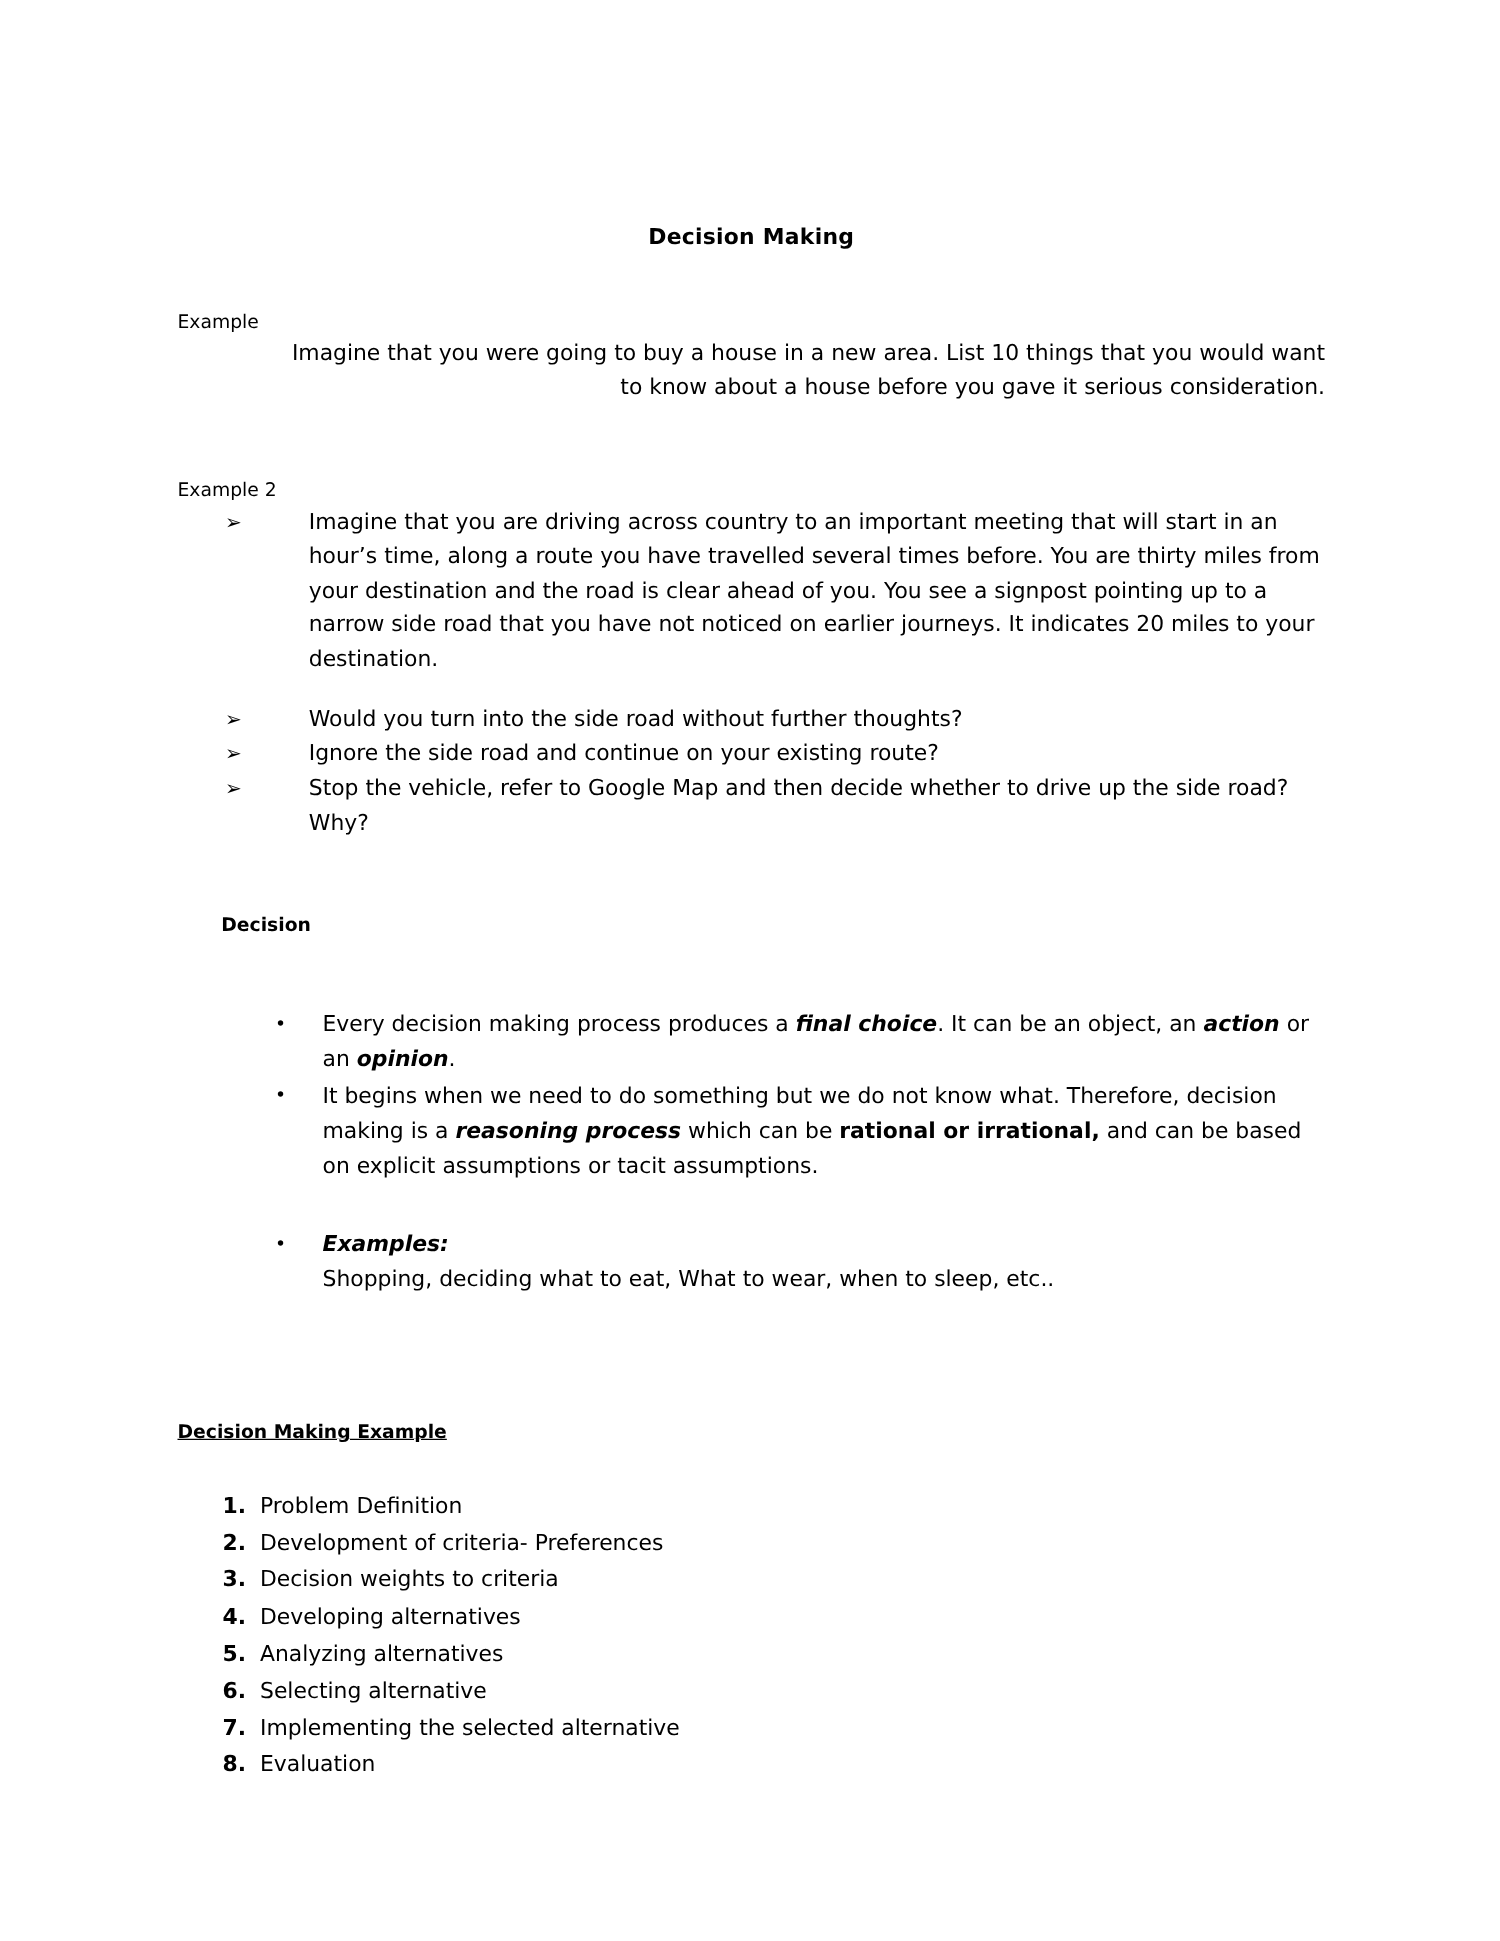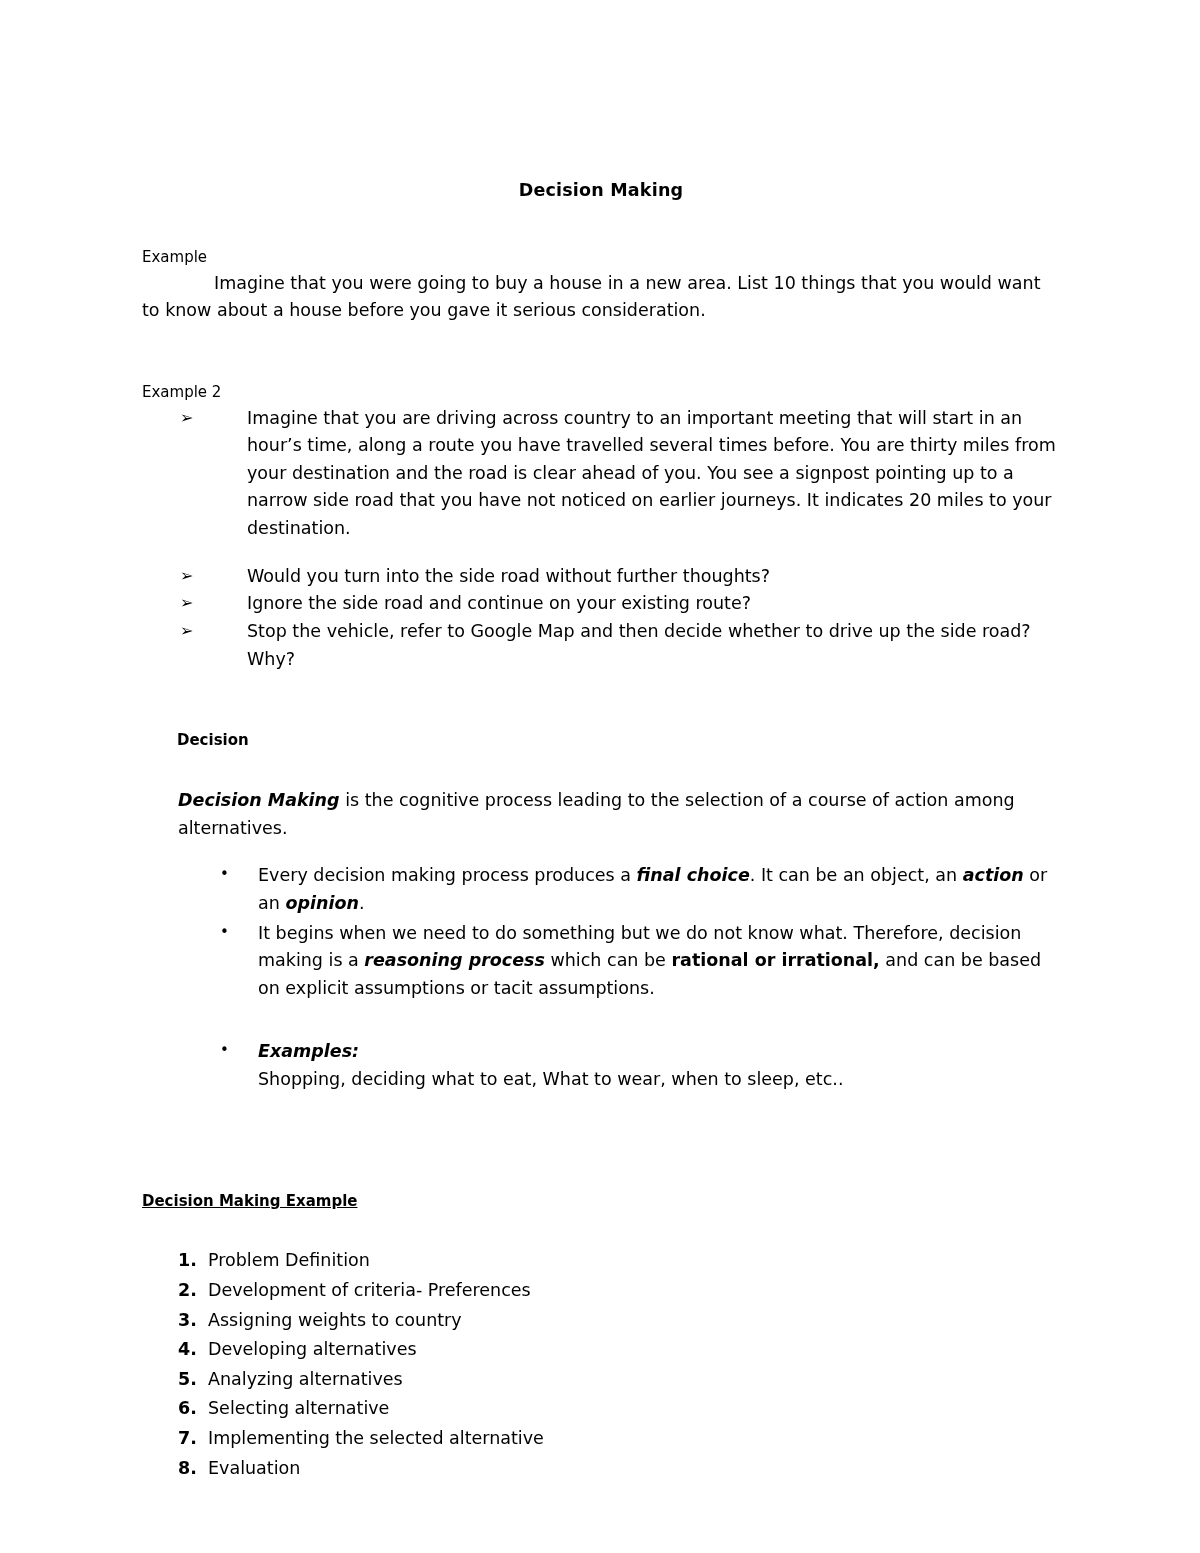--- a/index.html
+++ b/index.html
@@ -47,20 +47,21 @@
   .heading {
     font-size: 15px;
     line-height: 1.58;
     margin: 0;
   }
   .heading.bold { font-weight: bold; }
   .heading.bold-underline { font-weight: bold; text-decoration: underline; }
 
   .indent-body {
     text-indent: 72px;
+    text-align: right;
   }
 
   .spacer-lg { height: 56px; }
   .spacer-md { height: 34px; }
   .spacer-sm { height: 20px; }
 
   
   .arrow-list {
     list-style: none;
     margin: 0;
@@ -168,23 +169,20 @@
         <span>Stop the vehicle, refer to Google Map and then decide whether to drive up the side road? Why?</span>
       </li>
     </ul>
 
     <div class="spacer-lg"></div>
 
     <div class="heading bold" style="margin-left:35px;">Decision</div>
 
     <div class="spacer-md"></div>
 
-    <div class="para" style="margin-left:36px;">
-      <span class="bi">Decision Making</span><span> is the cognitive process leading to the selection of a course of action among alternatives.</span>
-    </div>
 
     <div class="spacer-sm"></div>
 
     <ul class="dot-list">
       <li>
         <span class="marker">•</span>
         <span><span>Every decision making process produces a </span><span class="bi">final choice</span><span>. It can be an object, an </span><span class="bi">action</span><span> or an </span><span class="bi">opinion</span><span>.</span></span>
       </li>
       <li>
         <span class="marker">•</span>
@@ -213,21 +211,21 @@
       <li>
         <span class="marker">1.</span>
         <span>Problem Definition</span>
       </li>
       <li>
         <span class="marker">2.</span>
         <span>Development of criteria- Preferences</span>
       </li>
       <li>
         <span class="marker">3.</span>
-        <span>Assigning weights to country</span>
+        <span>Decision weights to criteria</span>
       </li>
       <li>
         <span class="marker">4.</span>
         <span>Developing alternatives</span>
       </li>
       <li>
         <span class="marker">5.</span>
         <span>Analyzing alternatives</span>
       </li>
       <li>

